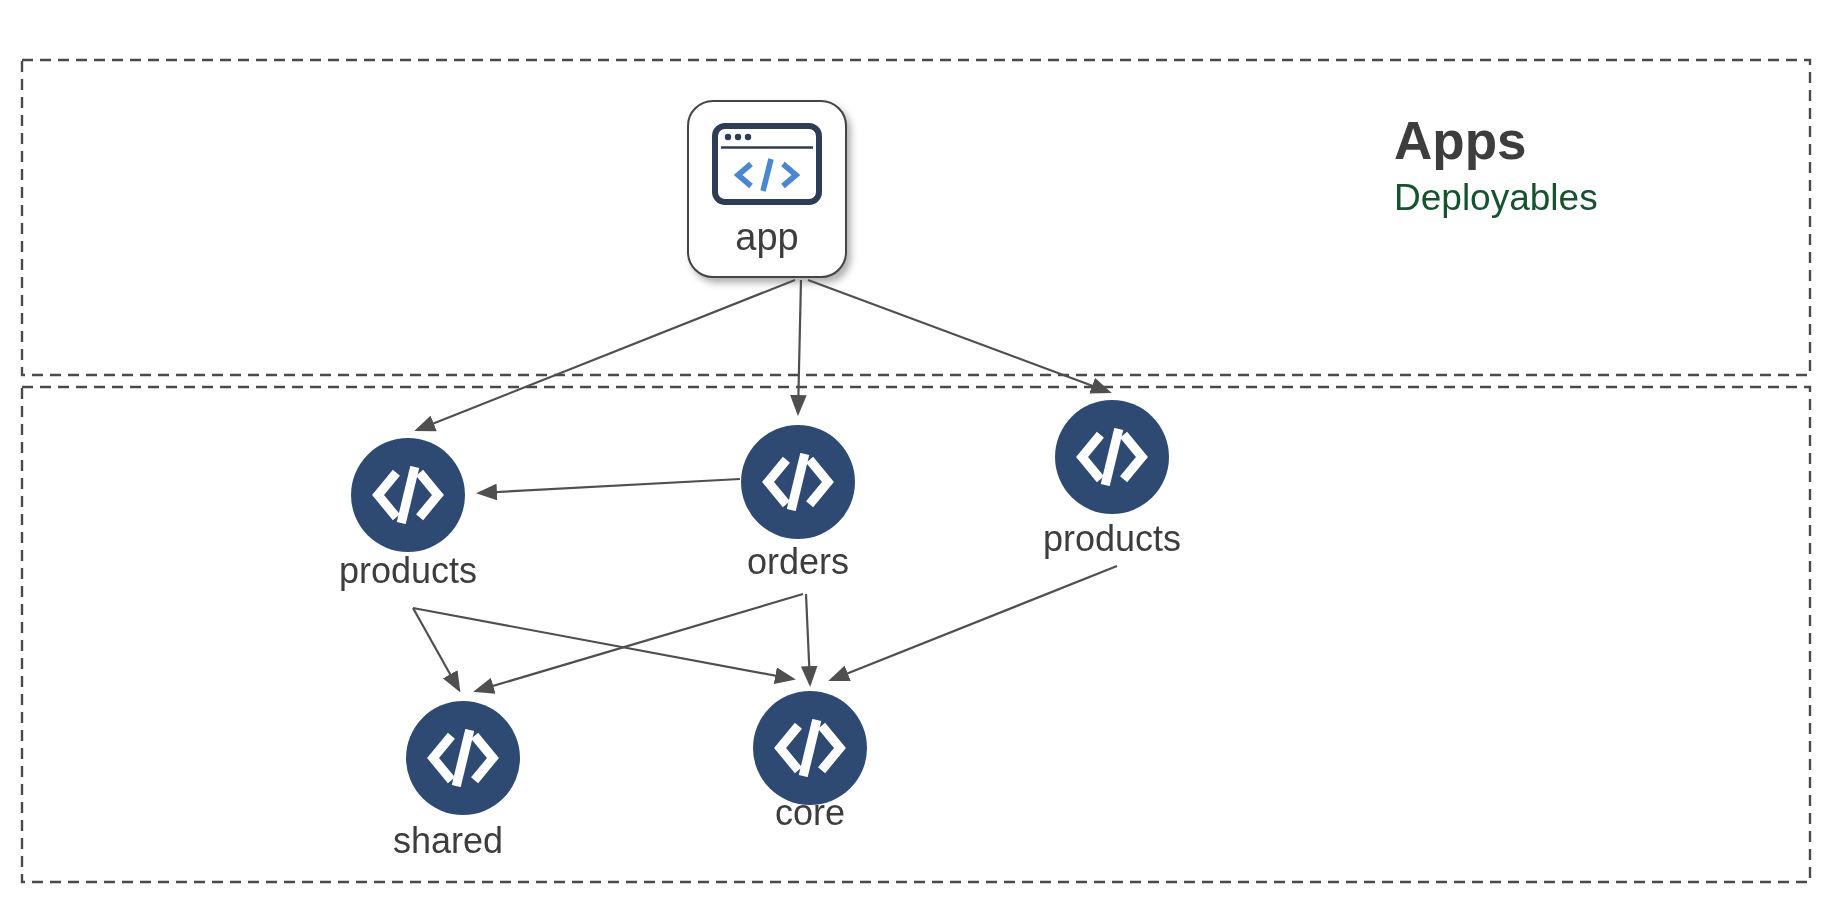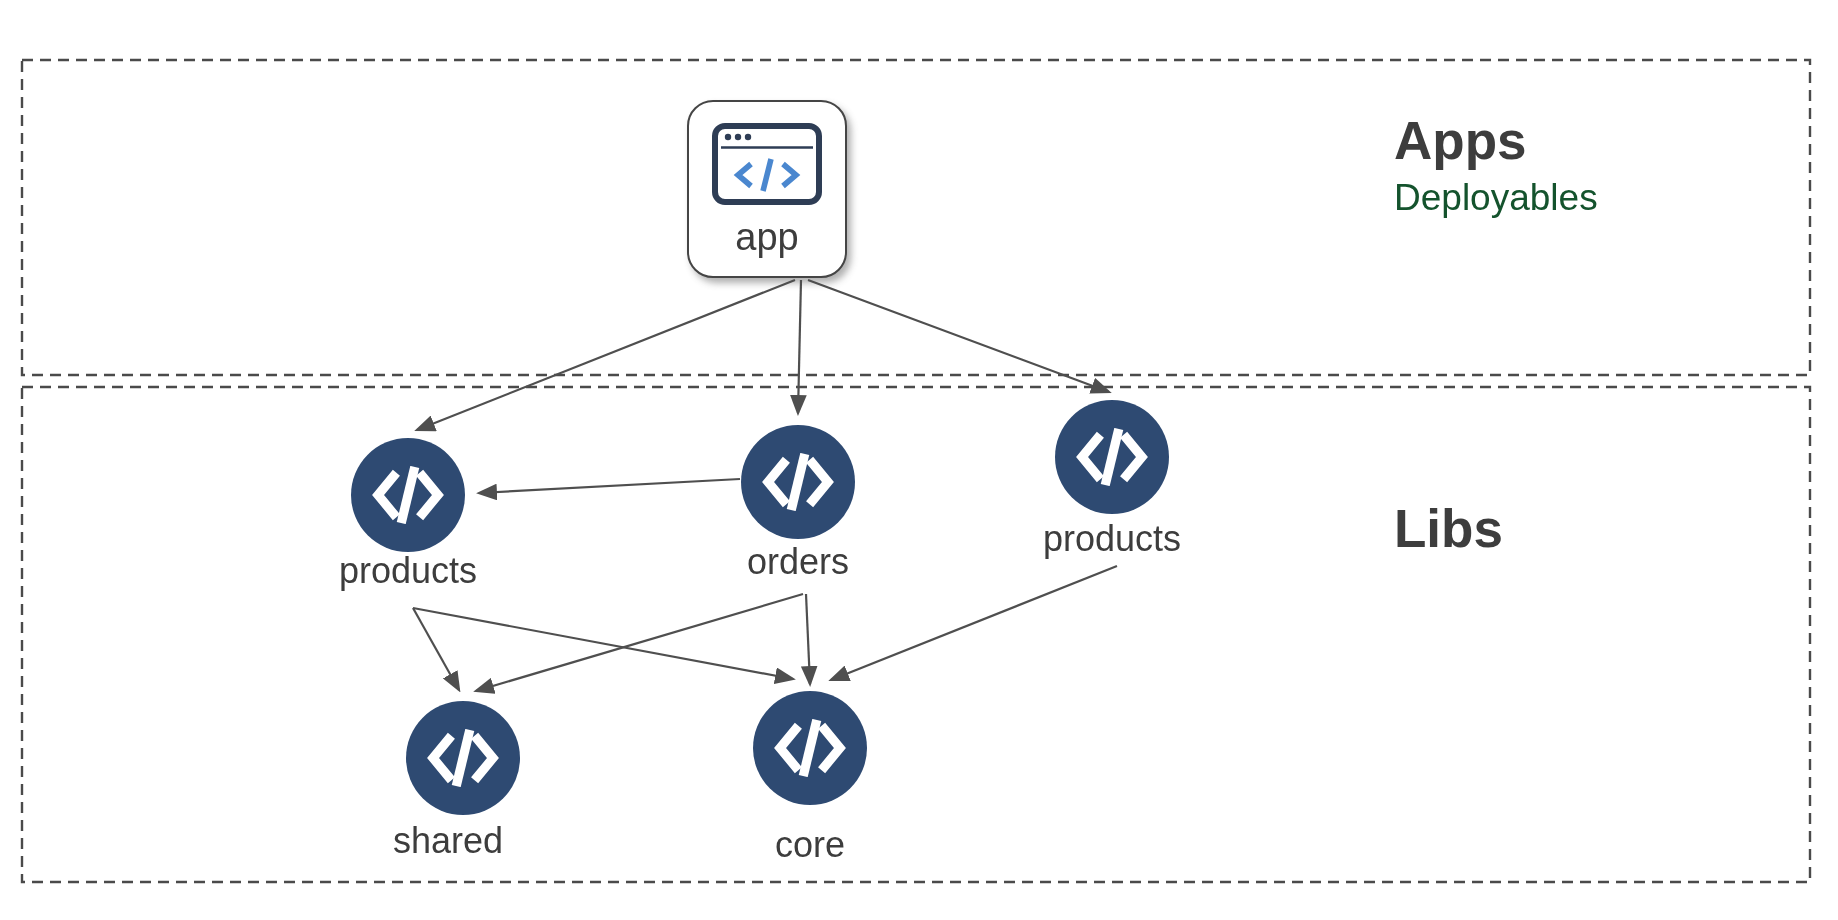--- a/index.html
+++ b/index.html
@@ -92,21 +92,20 @@
         <line x1="1117" y1="566" x2="831" y2="680" stroke="#4f4f4f" stroke-width="2.2" marker-end="url(#arrowhead)"></line>
       </g>
   </svg>
 
   <div class="section-label" id="apps-label" style="left: 1394px; top: 112px;">
     <div class="sec-title">Apps</div>
     <div class="sec-sub">Deployables</div>
   </div>
 
   <div class="section-label" id="libs-label" style="left: 1394px; top: 500px;">
-    <div class="sec-title">Libs</div>
   </div>
 
   <div class="app-card" id="app-card" style="left: 687px; top: 100px; width: 160px; height: 178px;">
     <svg width="112" height="84" viewBox="0 0 112 84" xmlns="http://www.w3.org/2000/svg">
       <rect x="4" y="4" width="104" height="76" rx="10" fill="#ffffff" stroke="#2e3d55" stroke-width="6"></rect>
       <circle cx="17" cy="15" r="3.2" fill="#2e3d55"></circle>
       <circle cx="27" cy="15" r="3.2" fill="#2e3d55"></circle>
       <circle cx="37" cy="15" r="3.2" fill="#2e3d55"></circle>
       <line x1="10" y1="25.5" x2="102" y2="25.5" stroke="#2e3d55" stroke-width="2.6"></line>
       <g stroke="#4a87cf" stroke-width="5.6" fill="none" stroke-linecap="butt" stroke-linejoin="miter">
@@ -160,14 +159,14 @@
     <div class="lib-label" style="left: 448px; top: 841px;">shared</div>
     <div class="lib-circle" style="left: 753px; top: 691px; width: 114px; height: 114px;">
       <svg width="74" height="58" viewBox="0 0 76 60" xmlns="http://www.w3.org/2000/svg">
         <g stroke="#ffffff" stroke-width="9.5" fill="none" stroke-linecap="butt" stroke-linejoin="miter">
           <polyline points="26,7 7,30 26,53"></polyline>
           <polyline points="50,7 69,30 50,53"></polyline>
           <line x1="45" y1="1" x2="31" y2="59"></line>
         </g>
       </svg>
     </div>
-    <div class="lib-label" style="left: 810px; top: 845px;">core</div>
+    <div class="lib-label" style="left: 810px; top: 813px;">core</div>
   </div>
 
 </body></html>

